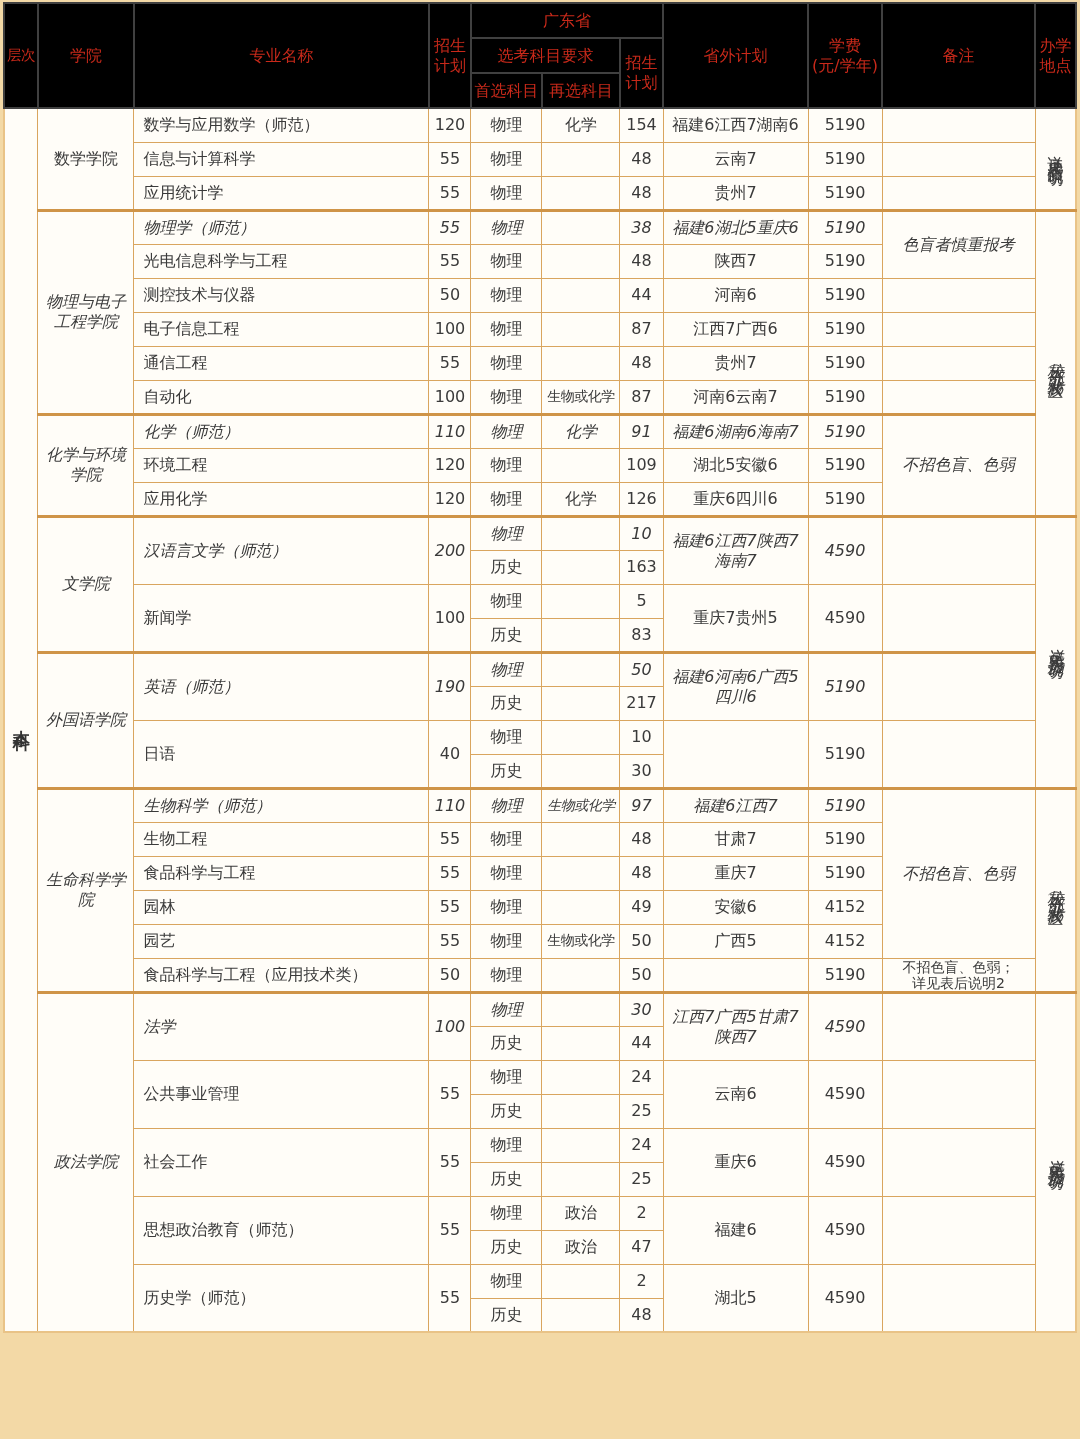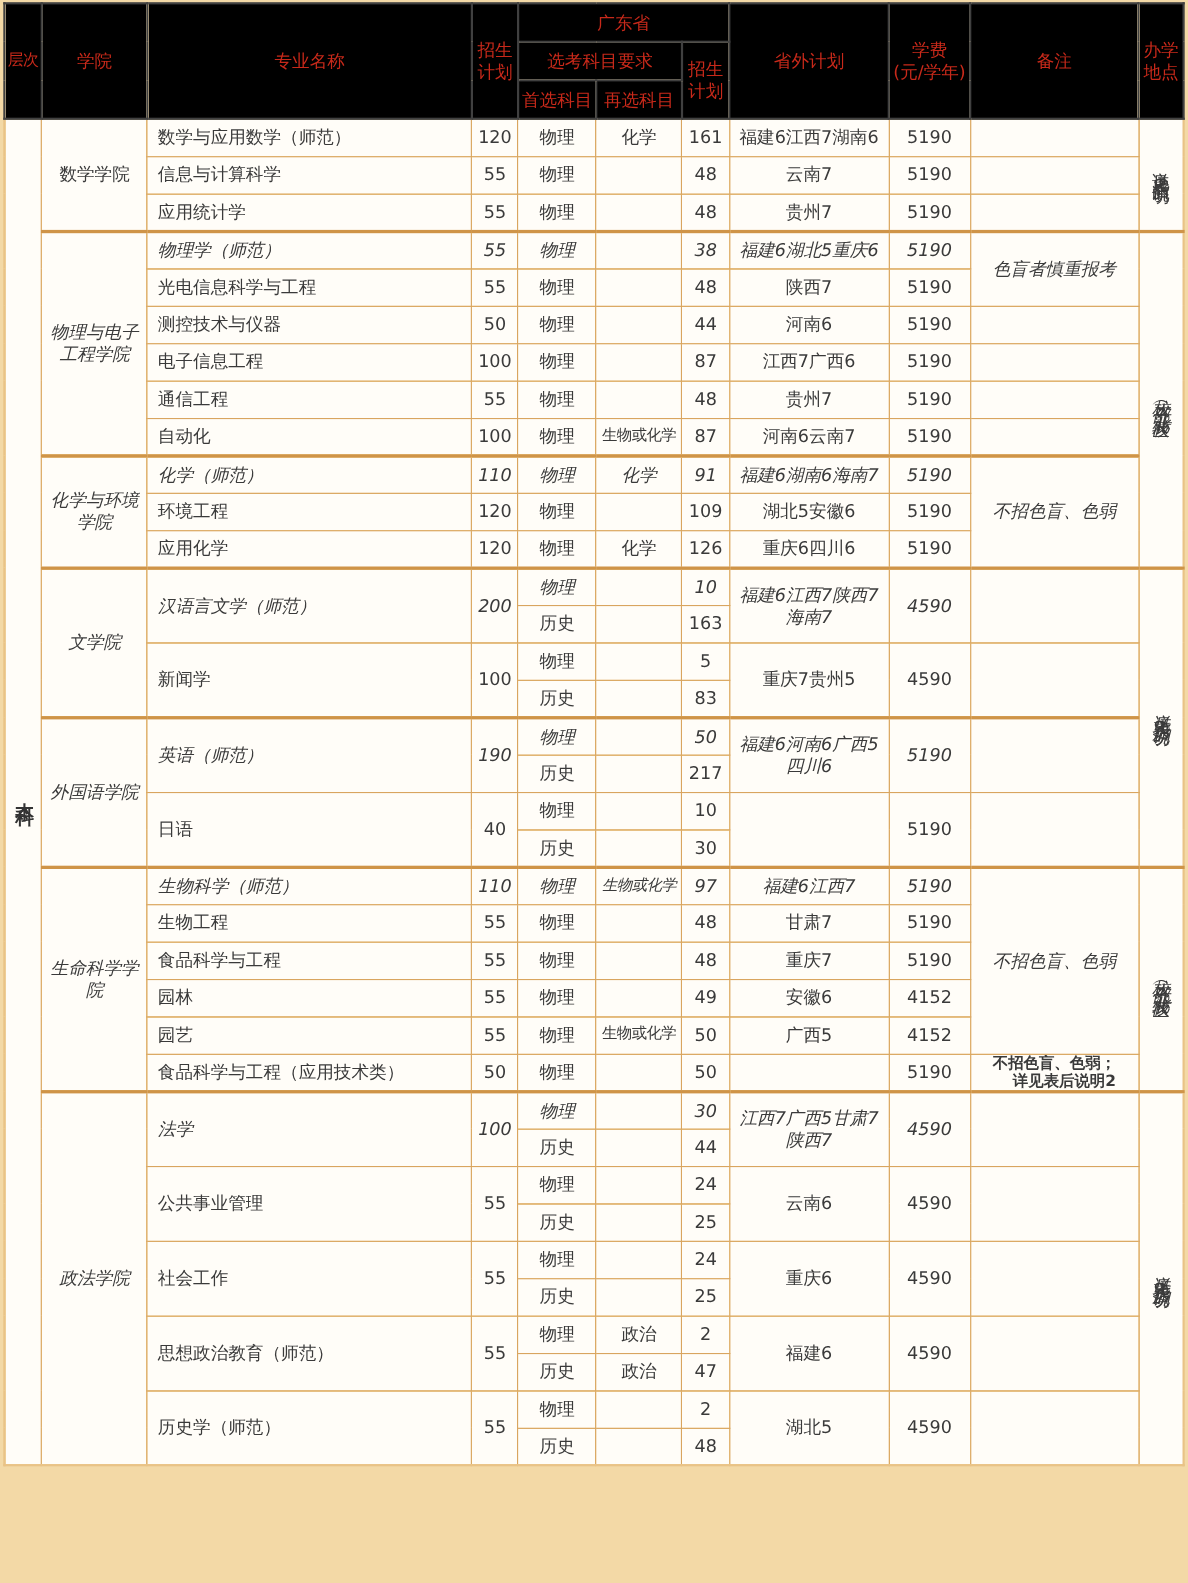--- a/index.html
+++ b/index.html
@@ -18,21 +18,21 @@
     border:2px solid #404040;padding:1px;}
   thead tr{height:35px;}
   tbody tr{height:34px;}
   tr.g > td{border-top:3px solid #cf9448;font-style:italic;}
   .mj{text-align:left;padding-left:9px;}
   .col{padding:12px 5px;}
   .lv{writing-mode:vertical-rl;text-orientation:mixed;font-weight:bold;font-size:17px;
     letter-spacing:4px;color:#333;}
   .loc{writing-mode:vertical-rl;text-orientation:mixed;letter-spacing:3px;padding:5px 2px;}
   .fit{font-size:14px;letter-spacing:-0.5px;padding:3px 0;}
-  .rmsm{font-size:14px;text-align:right;line-height:1.15;padding:0 20px;font-weight:bold;}
+  .rmsm{font-size:14px;text-align:center;line-height:1.15;padding:0 20px;}
   .pre{white-space:pre-line;}
   .tight{white-space:nowrap;font-size:14.5px;letter-spacing:-0.5px;padding:0;}
 </style>
 </head>
 <body>
 
 <div class="page">
 
   <table>
     <colgroup>
@@ -71,21 +71,21 @@
       </tr>
     </thead>
     <tbody>
         <tr>
           <td rowspan="36" class="lv">本科</td>
           <td rowspan="3" class="col">数学学院</td>
           <td class="mj">数学与应用数学（师范）</td>
           <td>120</td>
           <td>物理</td>
           <td>化学</td>
-          <td>161</td>
+          <td>154</td>
           <td>福建6江西7湖南6</td>
           <td>5190</td>
           <td class="rm"></td>
           <td rowspan="3" class="loc">详见表后说明6</td>
         </tr>
         <tr>
           <td class="mj">信息与计算科学</td>
           <td>55</td>
           <td>物理</td>
           <td></td>

